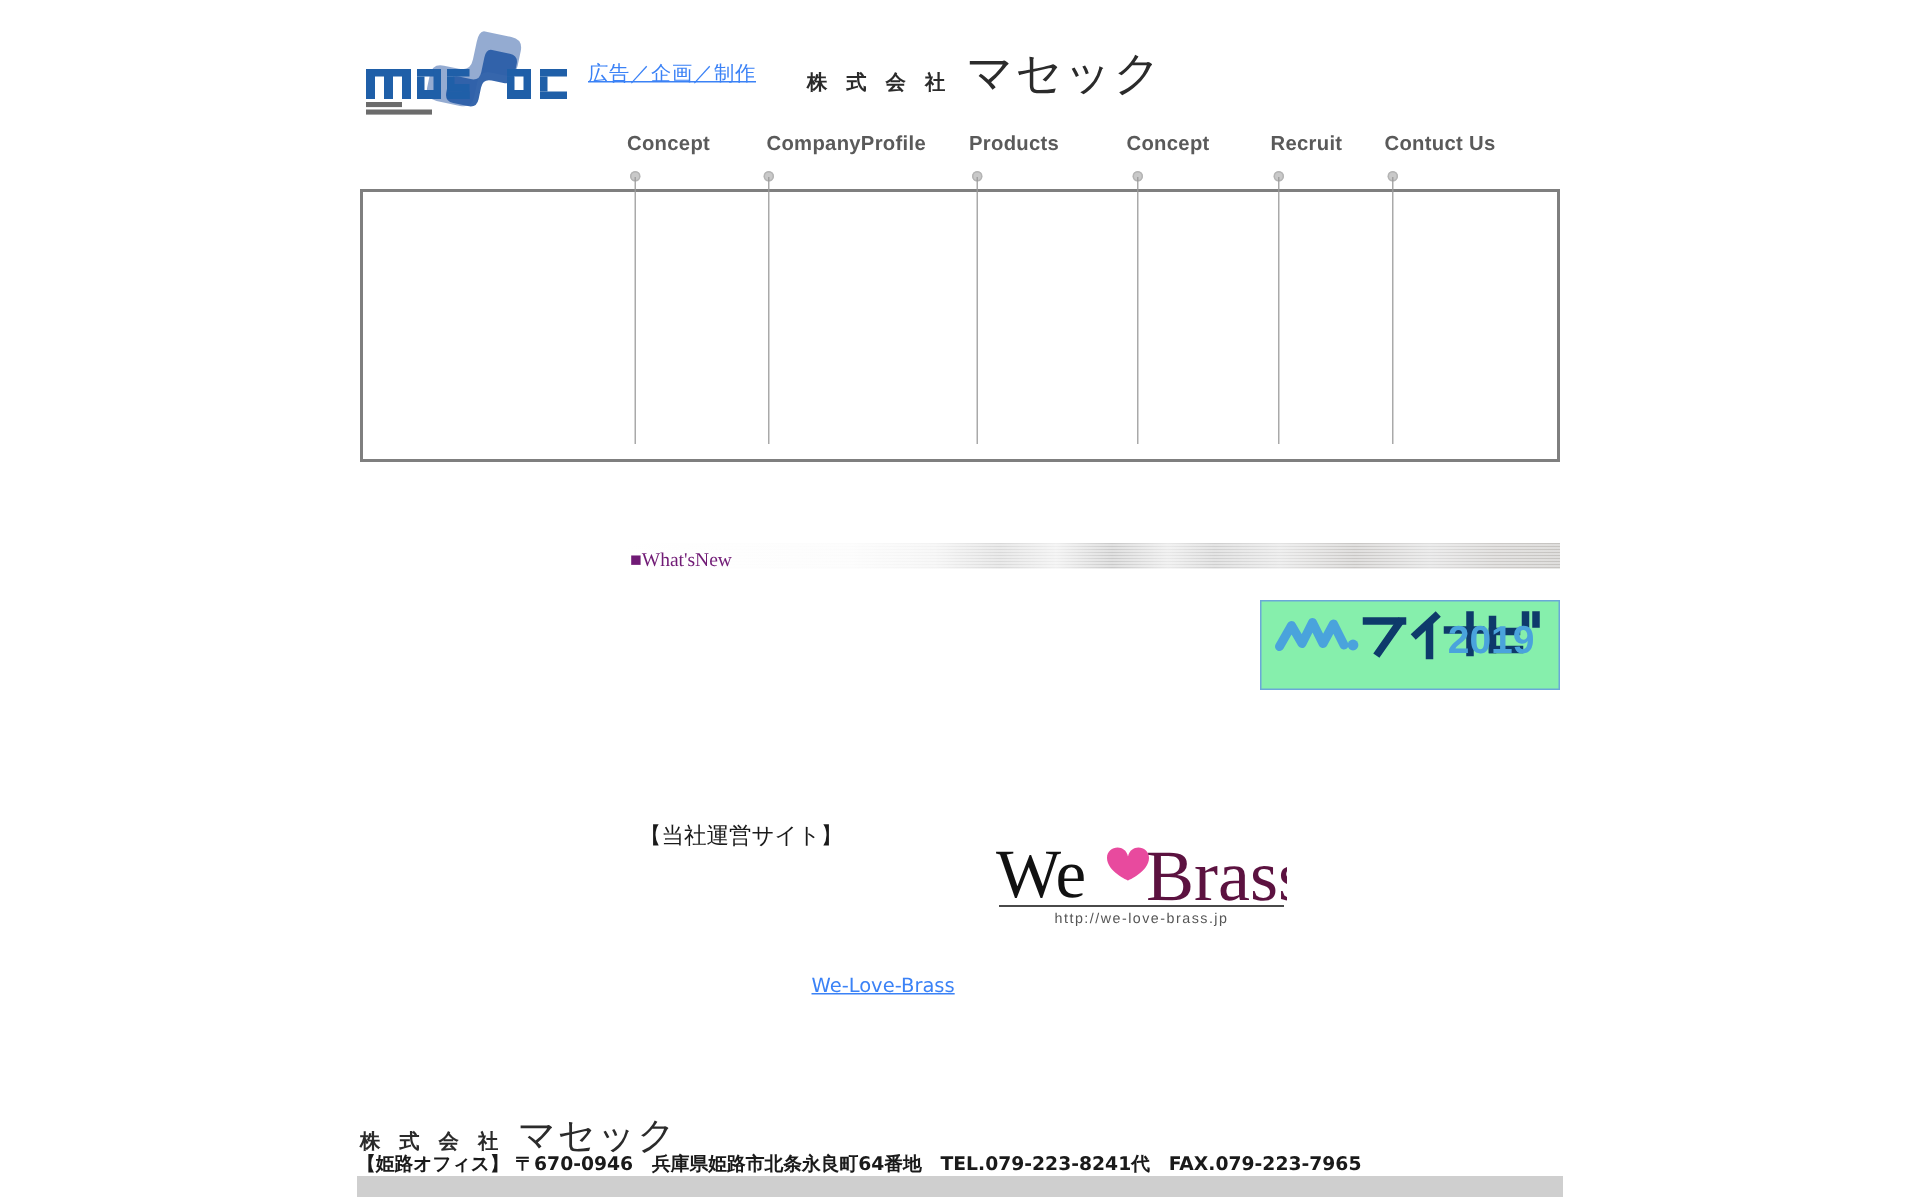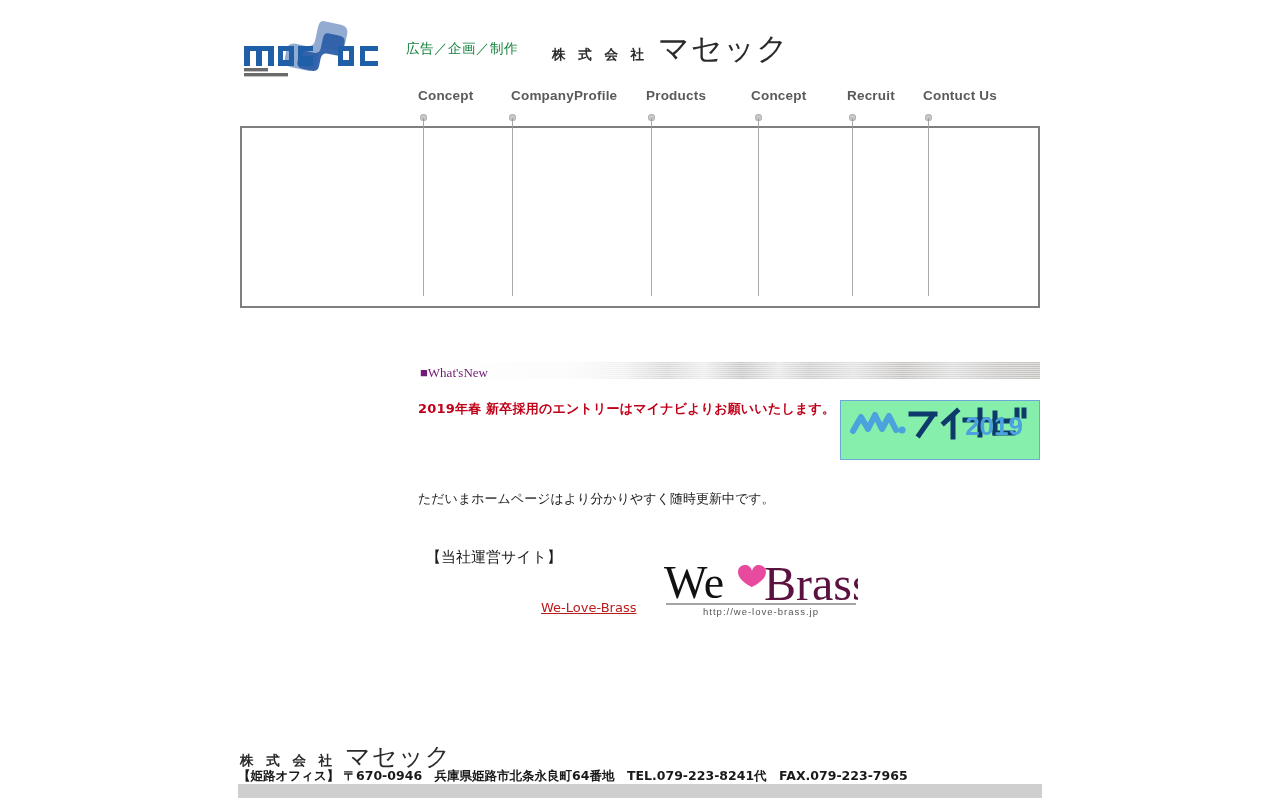--- a/index.html
+++ b/index.html
@@ -31,25 +31,25 @@
   }
   .logo-mark {
     position: relative;
     width: 152px;
     height: 62px;
     flex: 0 0 auto;
   }
   .logo-svg { display:block; }
   .header-tagline {
     font-size: 13.5px;
-    color: #15803d;
+    color: #3b82f6;
     letter-spacing: 0.5px;
-    margin-left: 14px;
-    white-space: nowrap;
-    font-family: "DejaVu Sans", sans-serif;
+    white-space: nowrap;
+    font-family: "DejaVu Sans", sans-serif;
+    text-decoration: underline;
   }
   .header-company {
     margin-left: 34px;
     display: flex;
     align-items: baseline;
     white-space: nowrap;
   }
   .header-company-kabu {
     font-size: 13.5px;
     letter-spacing: 4px;
@@ -242,23 +242,23 @@
     width: 228px;
     font-size: 15px;
     line-height: 26px;
     color: #1a1a1a;
     text-indent: 16px;
     font-family: "DejaVu Sans", sans-serif;
   }
   .own-site-link {
     position: absolute;
     left: 541px;
-    top: 600px;
+    top: 650px;
     font-size: 13px;
-    color: #b91c1c;
+    color: #3b82f6;
     text-decoration: underline;
     cursor: pointer;
     font-family: "DejaVu Sans", sans-serif;
     text-align: center;
   }
   .webrass-logo {
     position: absolute;
     left: 664px;
     top: 556px;
     width: 194px;
@@ -422,21 +422,20 @@
         <path d="M404 2 L440 2 Q464 2 464 26 L464 56 Q464 80 444 86 L424 92 Q404 98 404 122 L404 152 Q404 176 380 176 L354 176 Q330 176 330 152 L330 118 Q330 94 350 88 L370 82 Q390 76 390 52 L390 22 Q390 2 404 2 Z" fill="url(#g4)" transform="translate(-66,-2) rotate(-1 400 88)"></path>
       </svg>
       <div class="scanlines"></div>
     </div>
     <div class="banner-frame"></div>
   </div>
 
   <div class="wn-bar"></div>
   <div class="wn-label">■What'sNew</div>
 
-  <div class="news-headline">2019年春 新卒採用のエントリーはマイナビよりお願いいたします。</div>
 
   <div class="mynavi-banner">
     <svg width="186" height="46" viewBox="0 0 186 46">
 
       <g stroke="#4aa3dc" stroke-width="6" fill="none" stroke-linecap="round" stroke-linejoin="round">
         <path d="M6 30 L14 16 L21 28 L28 14 L35 28 L42 15 L49 29"></path>
       </g>
       <circle cx="55" cy="29" r="3.6" fill="#4aa3dc"></circle>
 
       <g stroke="#0e3a6b" stroke-width="5" fill="none" stroke-linecap="square">
@@ -454,21 +453,20 @@
         <path d="M148 32 L166 32"></path>
         <path d="M148 20 L164 20"></path>
         <path d="M170 9 L170 15"></path>
         <path d="M177 9 L177 15"></path>
       </g>
 
       <text x="176" y="34" font-family="'Liberation Sans', sans-serif" font-size="26" font-weight="bold" fill="#4aa3dc" text-anchor="end">2019</text>
     </svg>
   </div>
 
-  <div class="notice-line">ただいまホームページはより分かりやすく随時更新中です。</div>
 
   <div class="own-site-label">【当社運営サイト】</div>
   <a class="own-site-link">We-Love-Brass</a>
 
   <div class="webrass-logo">
     <svg width="194" height="62" viewBox="0 0 194 62">
       <text x="0" y="42" font-family="'Liberation Serif', 'DejaVu Serif', serif" font-size="46" fill="#111">We</text>
 
       <path d="M74 16 C74 8, 86 6, 88 15 C90 6, 102 8, 102 16 C102 25, 88 31, 88 31 C88 31, 74 25, 74 16 Z" fill="#e84a9e"></path>
       <text x="100" y="44" font-family="'Liberation Serif', 'DejaVu Serif', serif" font-size="48" fill="#5c1240">Brass</text>

